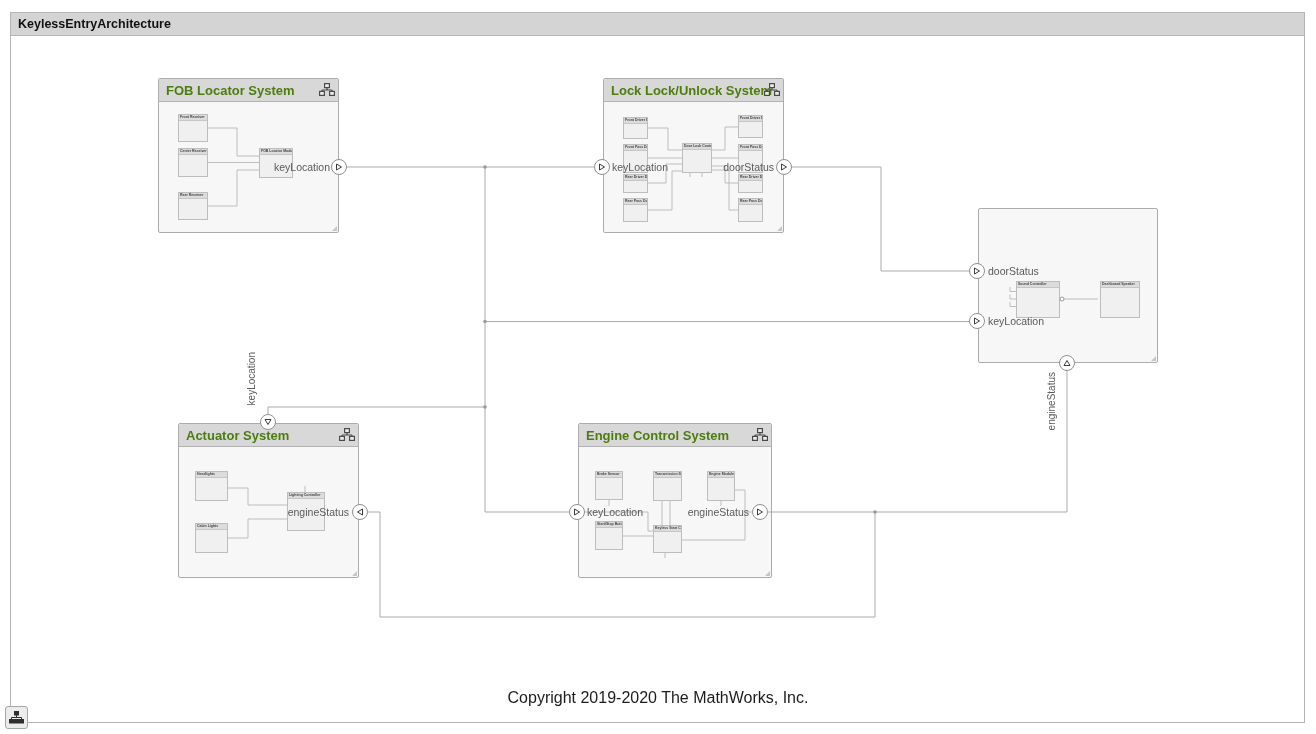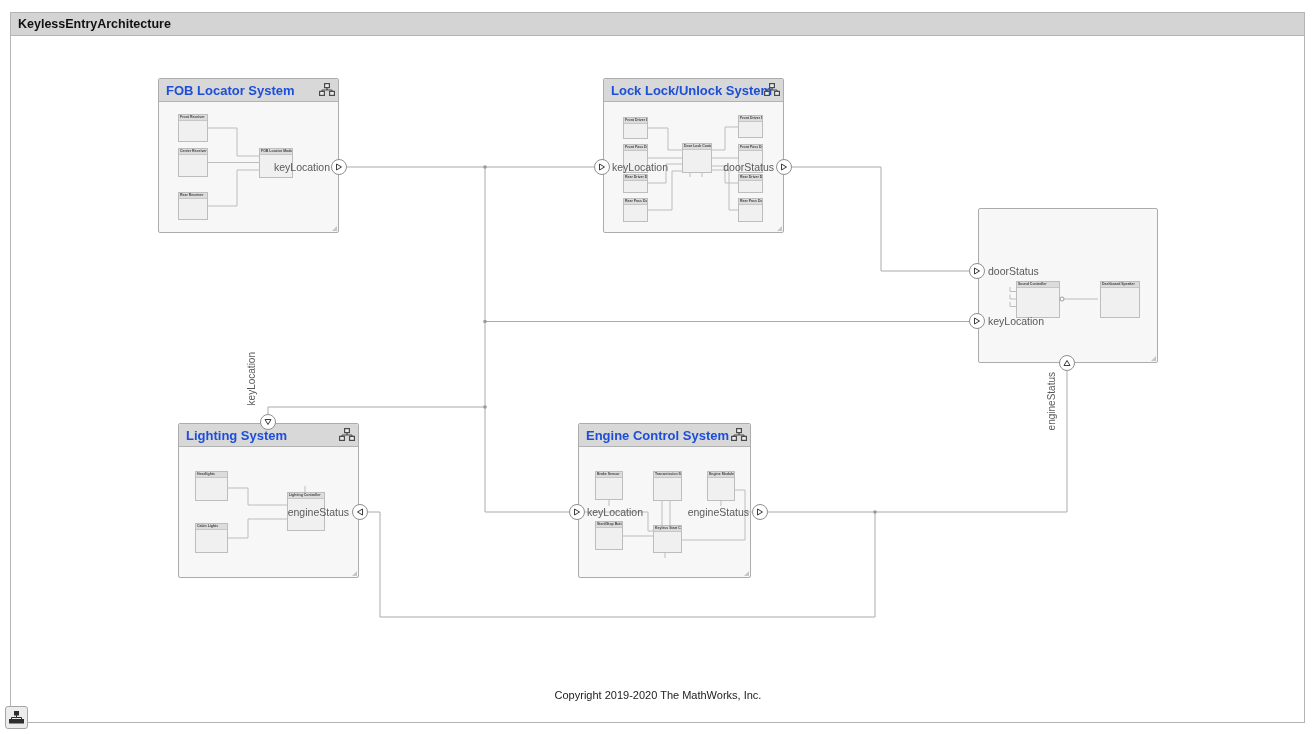--- a/index.html
+++ b/index.html
@@ -23,21 +23,21 @@
   
   .component{
     position:absolute;background:#f7f7f7;border:1px solid #acacac;
     border-radius:2px;z-index:1;box-sizing:border-box;
   }
   .chead{
     position:absolute;left:0;top:0;right:0;height:22px;
     background:#d8d8d8;border-bottom:1px solid #b2b2b2;border-radius:2px 2px 0 0;
     display:flex;align-items:center;padding:0 4px 0 7px;overflow:visible;
   }
-  .ctitle{font-size:13px;font-weight:bold;color:#1d4ed8;white-space:nowrap;}
+  .ctitle{font-size:13px;font-weight:bold;color:#4d7c0f;white-space:nowrap;}
   .hicon{position:absolute;right:3px;top:4px;}
   .fold{
     position:absolute;right:1px;bottom:1px;width:0;height:0;
     border-left:5px solid transparent;border-bottom:5px solid #c6c6c6;
   }
   
   .mini{
     position:absolute;background:#f0f0f0;border:1px solid #bdbdbd;
     z-index:2;box-sizing:border-box;
   }
@@ -65,21 +65,21 @@
     z-index:5;writing-mode:vertical-rl;transform:rotate(180deg);
   }
   
   .badge{
     position:absolute;left:5px;top:706px;width:23px;height:23px;
     background:#ececec;border:1px solid #a6a6a6;border-radius:3px;
     z-index:7;display:flex;align-items:center;justify-content:center;box-sizing:border-box;
   }
   .copyright{
     position:absolute;left:408px;top:689px;width:500px;text-align:center;
-    font-size:11px;color:#1c1c1c;z-index:4;
+    font-size:16px;color:#1c1c1c;z-index:4;
   }
 </style>
 </head>
 <body>
 
 <div class="canvas">
   <div class="titlebar">
     <span>KeylessEntryArchitecture</span>
   </div>
 </div>
@@ -113,34 +113,34 @@
   </div>
   <div class="fold"></div>
 </div>
 
 <div class="component" style="left:978px;top:208px;width:180px;height:155px">
   <div class="fold"></div>
 </div>
 
 <div class="component" style="left:178px;top:423px;width:181px;height:155px">
   <div class="chead">
-    <span class="ctitle">Lighting System</span>
+    <span class="ctitle">Actuator System</span>
     <svg class="hicon" width="16" height="14" viewBox="0 0 16 14">
       <g fill="#ececec" stroke="#4a4a4a" stroke-width="1.2">
         <rect x="5.6" y="0.6" width="4.8" height="4"></rect>
         <path fill="none" d="M8,4.6 V7 M3,7 H13 M3,7 V8.4 M13,7 V8.4"></path>
         <rect x="0.6" y="8.4" width="4.8" height="4"></rect>
         <rect x="10.6" y="8.4" width="4.8" height="4"></rect>
       </g>
     </svg>
   </div>
   <div class="fold"></div>
 </div>
 
-<div class="component" style="left:578px;top:423px;width:173px;height:155px">
+<div class="component" style="left:578px;top:423px;width:194px;height:155px">
   <div class="chead">
     <span class="ctitle">Engine Control System</span>
     <svg class="hicon" width="16" height="14" viewBox="0 0 16 14">
       <g fill="#ececec" stroke="#4a4a4a" stroke-width="1.2">
         <rect x="5.6" y="0.6" width="4.8" height="4"></rect>
         <path fill="none" d="M8,4.6 V7 M3,7 H13 M3,7 V8.4 M13,7 V8.4"></path>
         <rect x="0.6" y="8.4" width="4.8" height="4"></rect>
         <rect x="10.6" y="8.4" width="4.8" height="4"></rect>
       </g>
     </svg>

